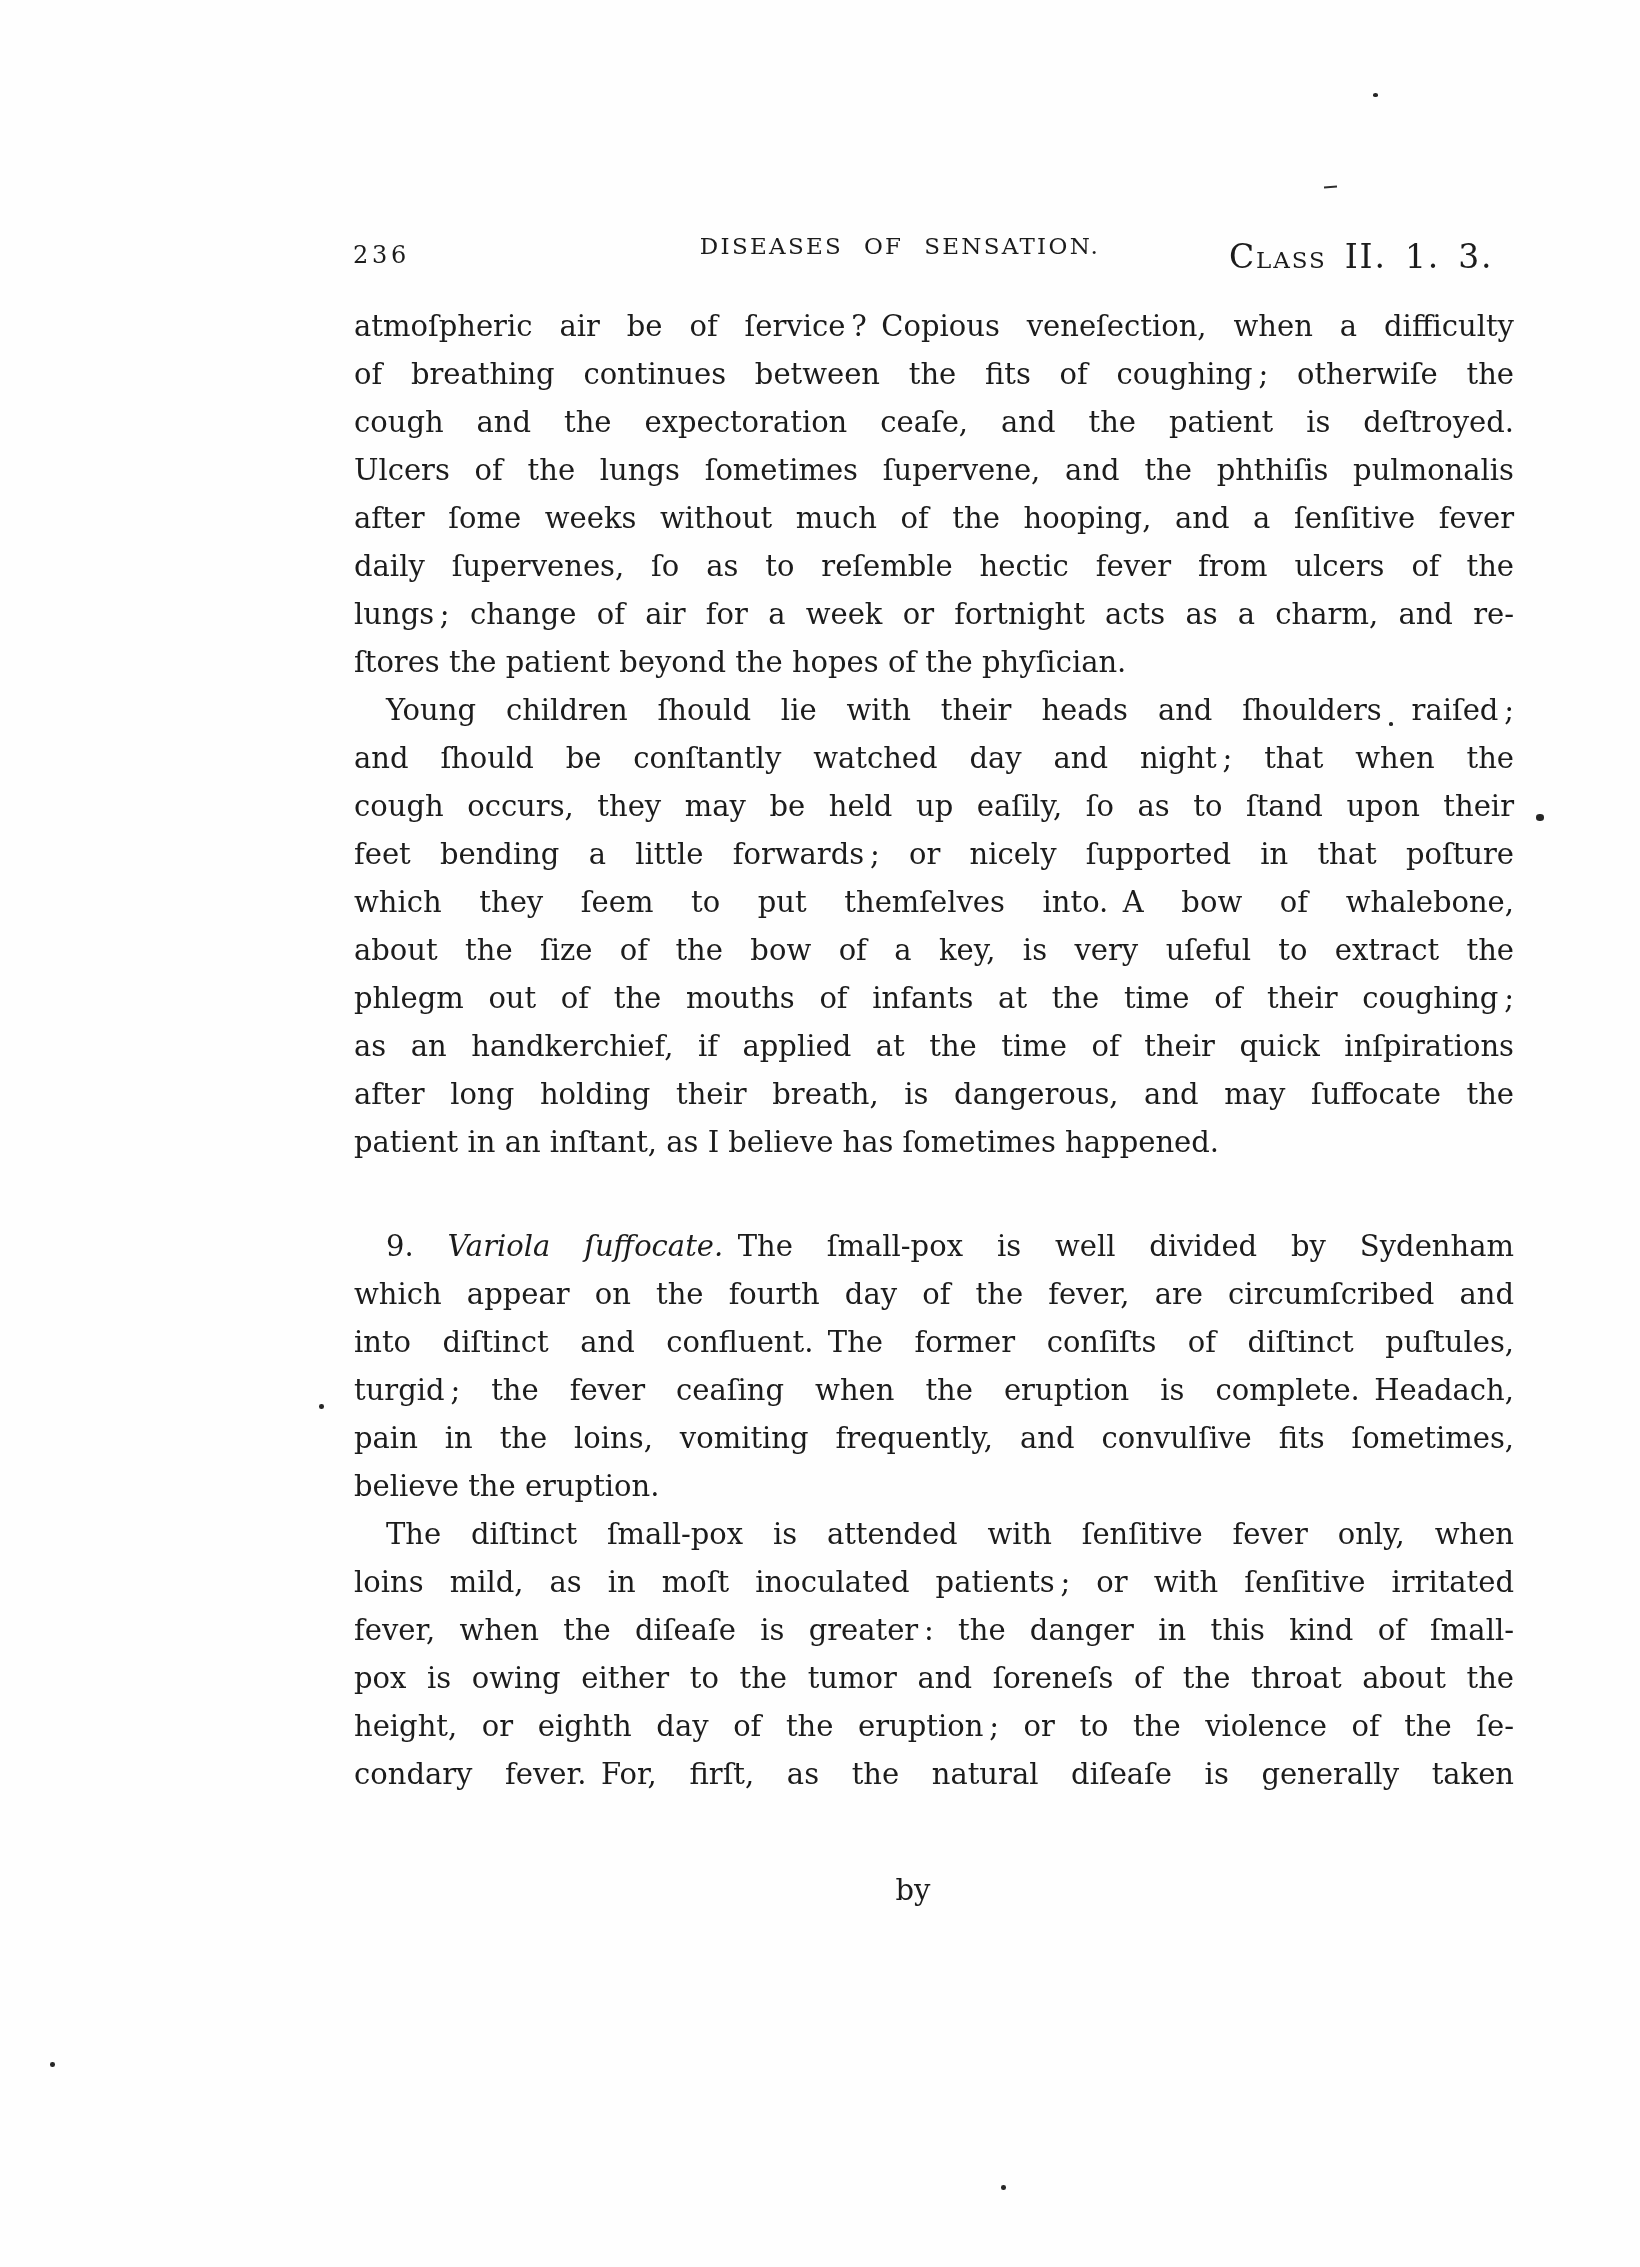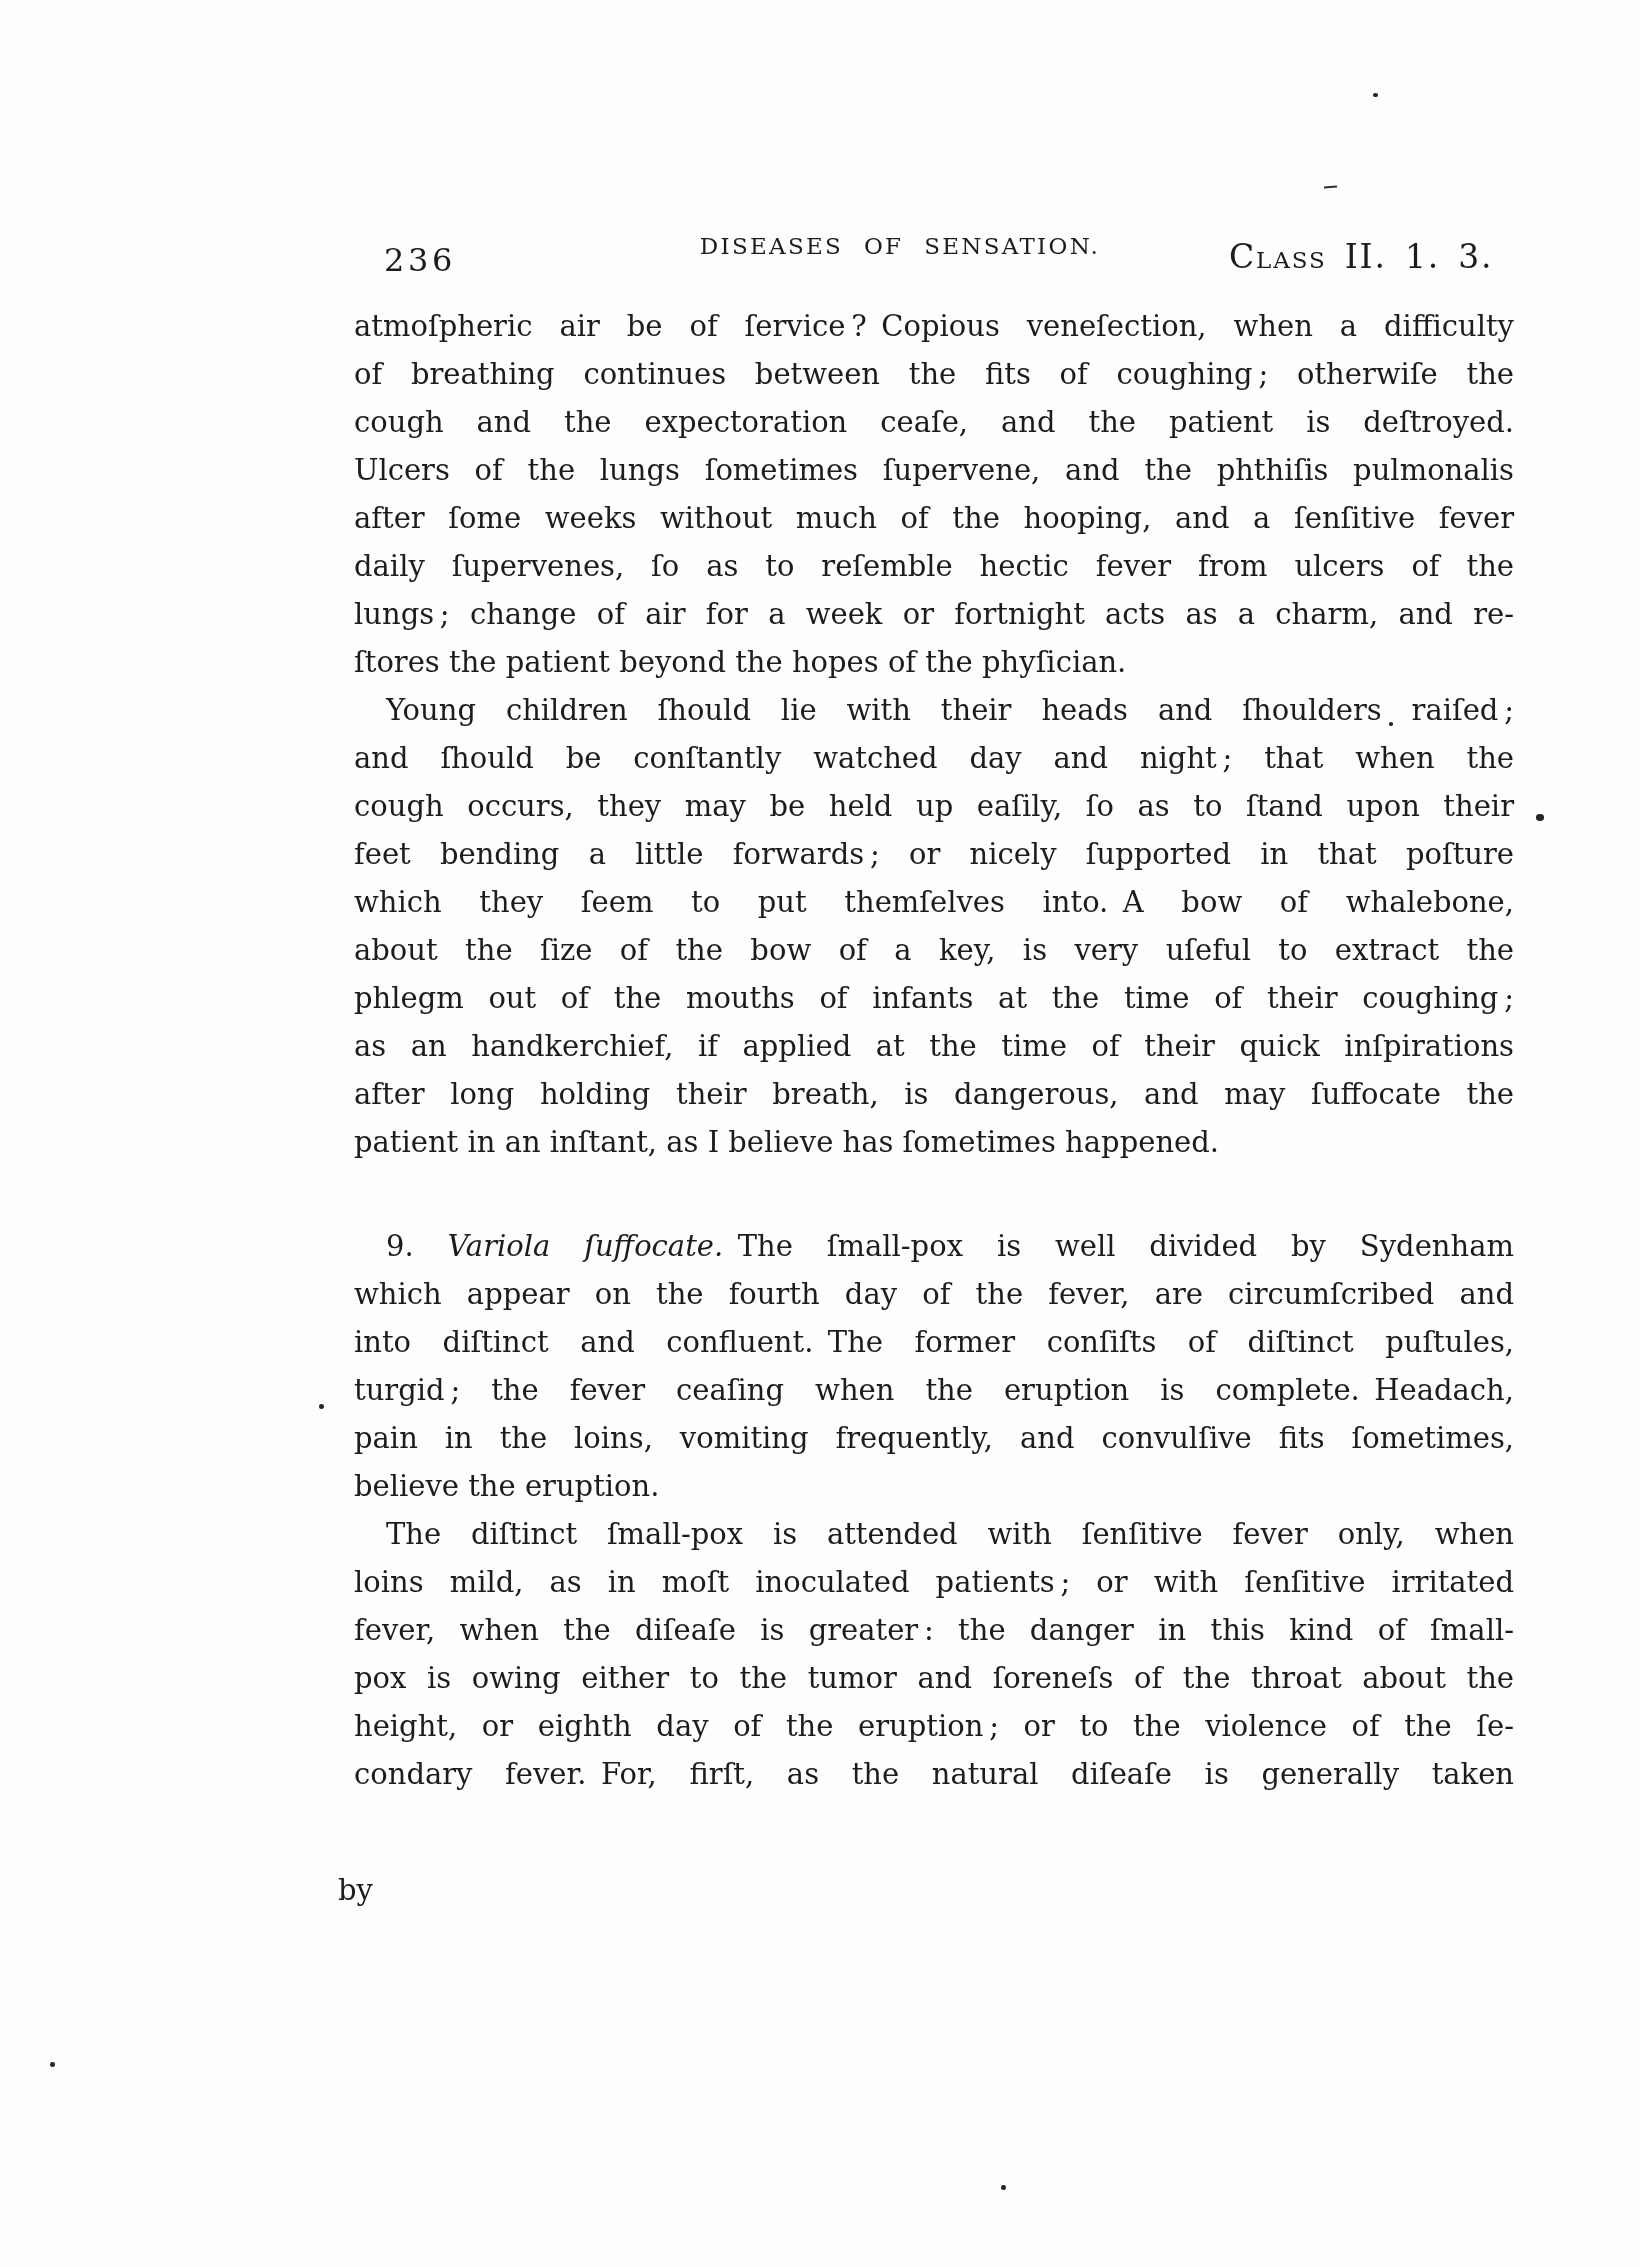--- a/index.html
+++ b/index.html
@@ -15,21 +15,21 @@
   }
 
   
   .page-header {
     position: absolute;
     top: 233px; left: 338px;
     width: 1176px; height: 52px;
   }
   .page-number {
     position: absolute; left: 15px; top: 7.5px;
-    font-size: 32px; letter-spacing: 3.7px; margin-left: 31px;
+    font-size: 24px; letter-spacing: 3.7px;
   }
   .running-title {
     position: absolute; left: 50%; top: 0;
     transform: translateX(-50%);
     margin-left: -26px;
     font-size: 23px; letter-spacing: 2.3px; word-spacing: 11.2px;
     white-space: nowrap;
   }
   .section-label {
     position: absolute; right: 20.5px; top: 3.7px;
@@ -58,21 +58,21 @@
   .paragraph.space-before { margin-top: 56px; }
   .italic { font-style: italic; }
 
   
   .catchword {
     position: absolute;
     top: 1866px; left: 338px;
     width: 1176px;
     box-sizing: border-box;
     padding-right: 26px;
-    text-align: left;
+    text-align: center;
     font-size: 29px; line-height: 48px;
   }
 
   
   .dot {
     position: absolute;
     background: #262626;
     border-radius: 50%;
   }
   .dash {

